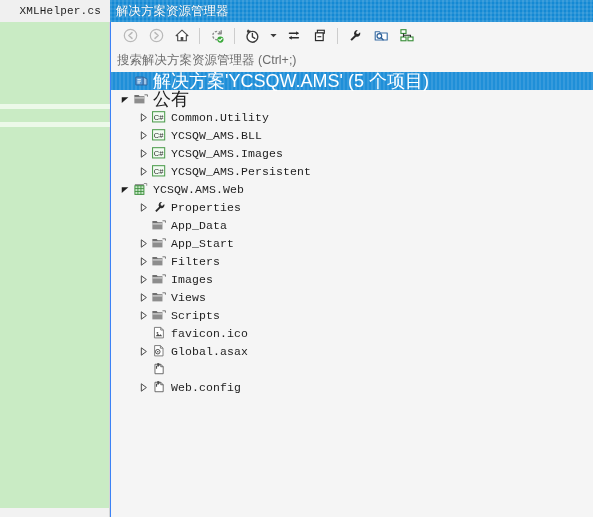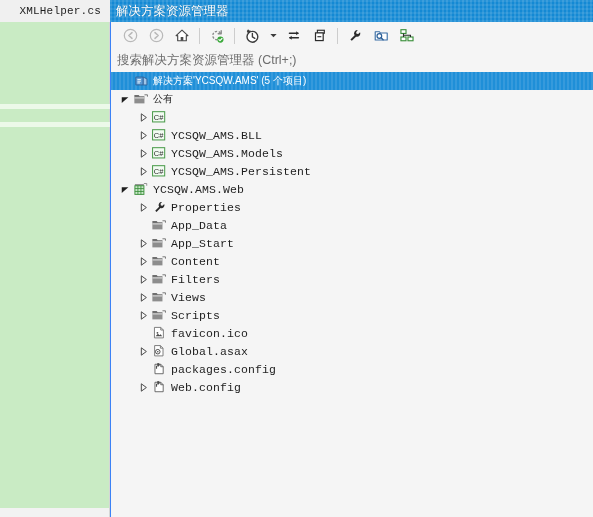--- a/index.html
+++ b/index.html
@@ -128,21 +128,21 @@
     color:#ffffff;
   }
   .row .label{
     font-family:"Liberation Mono","DejaVu Sans Mono",monospace;
     font-size:11.5px;
     letter-spacing:.1px;
     position:relative;z-index:2;
   }
   .row .label.cjk{
     font-family:"Liberation Sans","DejaVu Sans",sans-serif;
-    font-size:10px;
+    font-size:18px;
     letter-spacing:0;
     border-radius:8px;
   }
   .row .label.bold{font-weight:normal;}
   .expander{
     width:13px;height:18px;flex:0 0 13px;
     display:flex;align-items:center;justify-content:center;
     position:relative;z-index:2;
   }
   .icon{
@@ -313,20 +313,21 @@
             <svg class="tri" width="9" height="9" viewBox="0 0 10 10">
               <path d="M2.6 0.9 L8.2 5.0 L2.6 9.1 Z" fill="none" stroke="#4a4a4a" stroke-width="1.1" stroke-linejoin="round"></path>
             </svg>
           </div>
           <div class="icon">
             <svg width="16" height="14" viewBox="0 0 17 15">
               <rect x="1.6" y="1.8" width="13.0" height="11.0" fill="#f2fbf2" stroke="#4b9b4b" stroke-width="1.1"></rect>
               <text x="8.1" y="10.3" font-size="8" font-family="Liberation Sans, sans-serif" fill="#2b2b2b" text-anchor="middle">C#</text>
             </svg>
           </div>
+          <span class="label">Common.Utility</span>
         </div>
         <div class="row">
           <div class="indent" style="width: 26px;"></div>
           <div class="expander">
             <svg class="tri" width="9" height="9" viewBox="0 0 10 10">
               <path d="M2.6 0.9 L8.2 5.0 L2.6 9.1 Z" fill="none" stroke="#4a4a4a" stroke-width="1.1" stroke-linejoin="round"></path>
             </svg>
           </div>
           <div class="icon">
             <svg width="16" height="14" viewBox="0 0 17 15">
@@ -342,21 +343,21 @@
             <svg class="tri" width="9" height="9" viewBox="0 0 10 10">
               <path d="M2.6 0.9 L8.2 5.0 L2.6 9.1 Z" fill="none" stroke="#4a4a4a" stroke-width="1.1" stroke-linejoin="round"></path>
             </svg>
           </div>
           <div class="icon">
             <svg width="16" height="14" viewBox="0 0 17 15">
               <rect x="1.6" y="1.8" width="13.0" height="11.0" fill="#f2fbf2" stroke="#4b9b4b" stroke-width="1.1"></rect>
               <text x="8.1" y="10.3" font-size="8" font-family="Liberation Sans, sans-serif" fill="#2b2b2b" text-anchor="middle">C#</text>
             </svg>
           </div>
-          <span class="label">YCSQW_AMS.Models</span>
+          <span class="label">YCSQW_AMS.Images</span>
         </div>
         <div class="row">
           <div class="indent" style="width: 26px;"></div>
           <div class="expander">
             <svg class="tri" width="9" height="9" viewBox="0 0 10 10">
               <path d="M2.6 0.9 L8.2 5.0 L2.6 9.1 Z" fill="none" stroke="#4a4a4a" stroke-width="1.1" stroke-linejoin="round"></path>
             </svg>
           </div>
           <div class="icon">
             <svg width="16" height="14" viewBox="0 0 17 15">
@@ -435,38 +436,38 @@
             </svg>
           </div>
           <div class="icon">
             <svg width="16" height="14" viewBox="0 0 17 15">
               <path d="M1.4 3.2 L6.0 3.2 L7.1 4.6 L12.2 4.6 L12.2 5.6 L1.4 5.6 Z" fill="#6f6f6f"></path>
               <path d="M12.2 3.0 L15.4 3.0 L15.4 5.0" fill="none" stroke="#6f6f6f" stroke-width="1"></path>
               <rect x="1.4" y="5.6" width="10.8" height="6.6" fill="#8d8d8d"></rect>
               <rect x="1.4" y="5.6" width="10.8" height="1.5" fill="#c8c8c8"></rect>
             </svg>
           </div>
-          <span class="label">Content</span>
-        </div>
-        <div class="row">
-          <div class="indent" style="width: 26px;"></div>
-          <div class="expander">
-            <svg class="tri" width="9" height="9" viewBox="0 0 10 10">
-              <path d="M2.6 0.9 L8.2 5.0 L2.6 9.1 Z" fill="none" stroke="#4a4a4a" stroke-width="1.1" stroke-linejoin="round"></path>
-            </svg>
-          </div>
-          <div class="icon">
-            <svg width="16" height="14" viewBox="0 0 17 15">
-              <path d="M1.4 3.2 L6.0 3.2 L7.1 4.6 L12.2 4.6 L12.2 5.6 L1.4 5.6 Z" fill="#6f6f6f"></path>
-              <path d="M12.2 3.0 L15.4 3.0 L15.4 5.0" fill="none" stroke="#6f6f6f" stroke-width="1"></path>
-              <rect x="1.4" y="5.6" width="10.8" height="6.6" fill="#8d8d8d"></rect>
-              <rect x="1.4" y="5.6" width="10.8" height="1.5" fill="#c8c8c8"></rect>
-            </svg>
-          </div>
           <span class="label">Filters</span>
+        </div>
+        <div class="row">
+          <div class="indent" style="width: 26px;"></div>
+          <div class="expander">
+            <svg class="tri" width="9" height="9" viewBox="0 0 10 10">
+              <path d="M2.6 0.9 L8.2 5.0 L2.6 9.1 Z" fill="none" stroke="#4a4a4a" stroke-width="1.1" stroke-linejoin="round"></path>
+            </svg>
+          </div>
+          <div class="icon">
+            <svg width="16" height="14" viewBox="0 0 17 15">
+              <path d="M1.4 3.2 L6.0 3.2 L7.1 4.6 L12.2 4.6 L12.2 5.6 L1.4 5.6 Z" fill="#6f6f6f"></path>
+              <path d="M12.2 3.0 L15.4 3.0 L15.4 5.0" fill="none" stroke="#6f6f6f" stroke-width="1"></path>
+              <rect x="1.4" y="5.6" width="10.8" height="6.6" fill="#8d8d8d"></rect>
+              <rect x="1.4" y="5.6" width="10.8" height="1.5" fill="#c8c8c8"></rect>
+            </svg>
+          </div>
+          <span class="label">Images</span>
         </div>
         <div class="row">
           <div class="indent" style="width: 26px;"></div>
           <div class="expander">
             <svg class="tri" width="9" height="9" viewBox="0 0 10 10">
               <path d="M2.6 0.9 L8.2 5.0 L2.6 9.1 Z" fill="none" stroke="#4a4a4a" stroke-width="1.1" stroke-linejoin="round"></path>
             </svg>
           </div>
           <div class="icon">
             <svg width="16" height="14" viewBox="0 0 17 15">
@@ -529,21 +530,20 @@
           <div class="indent" style="width: 26px;"></div>
           <div class="expander"></div>
           <div class="icon">
             <svg width="14" height="14" viewBox="0 0 14 16">
               <path d="M2.4 2.6 L9.0 2.6 L11.8 5.4 L11.8 13.4 L2.4 13.4 Z" fill="#ffffff" stroke="#5a5a5a" stroke-width="1"></path>
               <path d="M9.0 2.6 L9.0 5.4 L11.8 5.4" fill="none" stroke="#5a5a5a" stroke-width="1"></path>
               <path d="M5.0 5.0 A2.0 2.0 0 1 0 5.0 1.4 L5.0 5.0 Z" fill="#4a4a4a"></path>
               <path d="M4.2 4.4 L4.2 7.6" stroke="#4a4a4a" stroke-width="1.2"></path>
             </svg>
           </div>
-          <span class="label">packages.config</span>
         </div>
         <div class="row">
           <div class="indent" style="width: 26px;"></div>
           <div class="expander">
             <svg class="tri" width="9" height="9" viewBox="0 0 10 10">
               <path d="M2.6 0.9 L8.2 5.0 L2.6 9.1 Z" fill="none" stroke="#4a4a4a" stroke-width="1.1" stroke-linejoin="round"></path>
             </svg>
           </div>
           <div class="icon">
             <svg width="14" height="14" viewBox="0 0 14 16">

